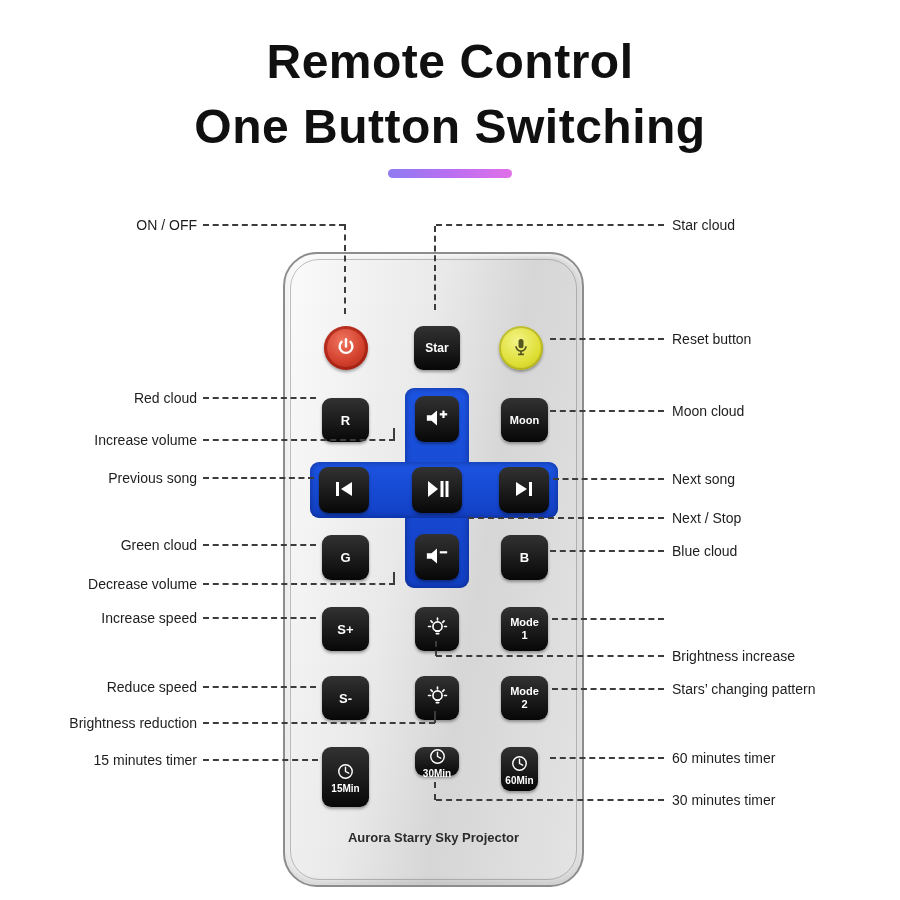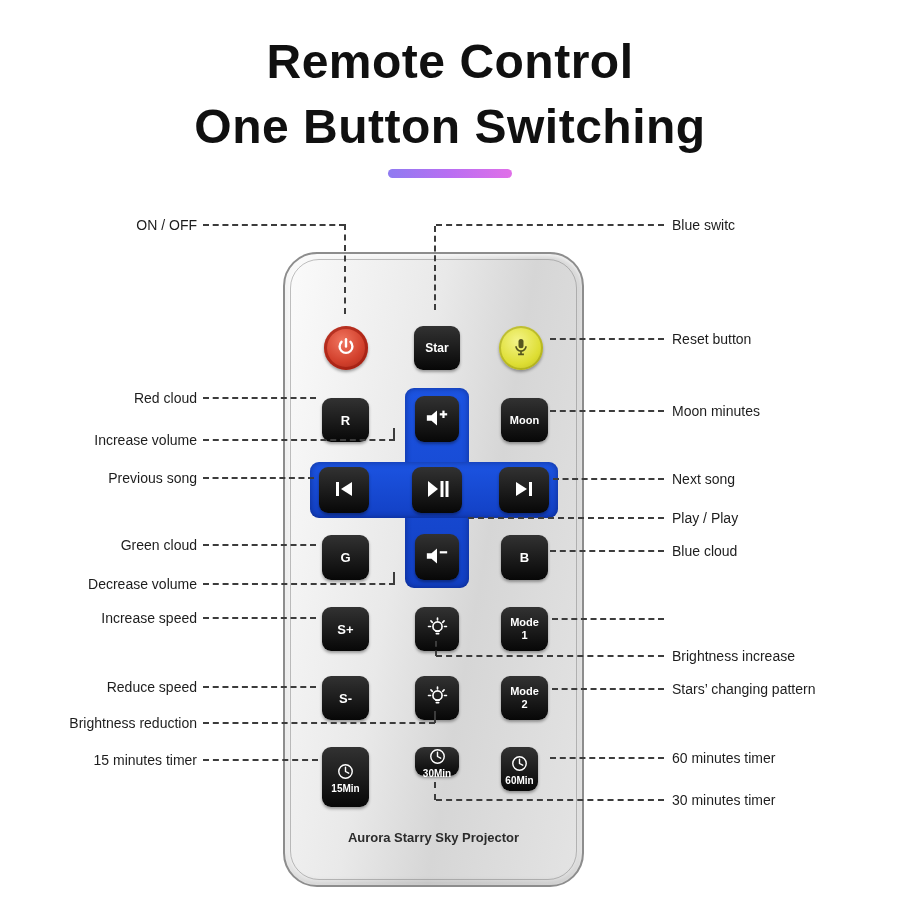--- a/index.html
+++ b/index.html
@@ -291,24 +291,24 @@
   <div class="lbl lbl-l co-red">Red cloud</div>
   <div class="lbl lbl-l co-incvol">Increase volume</div>
   <div class="lbl lbl-l co-prevsong">Previous song</div>
   <div class="lbl lbl-l co-green">Green cloud</div>
   <div class="lbl lbl-l co-decvol">Decrease volume</div>
   <div class="lbl lbl-l co-incspd">Increase speed</div>
   <div class="lbl lbl-l co-redspd">Reduce speed</div>
   <div class="lbl lbl-l co-brred">Brightness reduction</div>
   <div class="lbl lbl-l co-t15">15 minutes timer</div>
 
-  <div class="lbl lbl-r co-star">Blue switc</div>
+  <div class="lbl lbl-r co-star">Star cloud</div>
   <div class="lbl lbl-r co-reset">Reset button</div>
-  <div class="lbl lbl-r co-moon">Moon minutes</div>
+  <div class="lbl lbl-r co-moon">Moon cloud</div>
   <div class="lbl lbl-r co-nextsong">Next song</div>
-  <div class="lbl lbl-r co-playstop">Play / Play</div>
+  <div class="lbl lbl-r co-playstop">Next / Stop</div>
   <div class="lbl lbl-r co-blue">Blue cloud</div>
   <div class="lbl lbl-r co-brinc">Brightness increase</div>
   <div class="lbl lbl-r co-starpat">Stars’ changing pattern</div>
   <div class="lbl lbl-r co-t60">60 minutes timer</div>
   <div class="lbl lbl-r co-t30">30 minutes timer</div>
 
 </div>
 
 </body></html>

